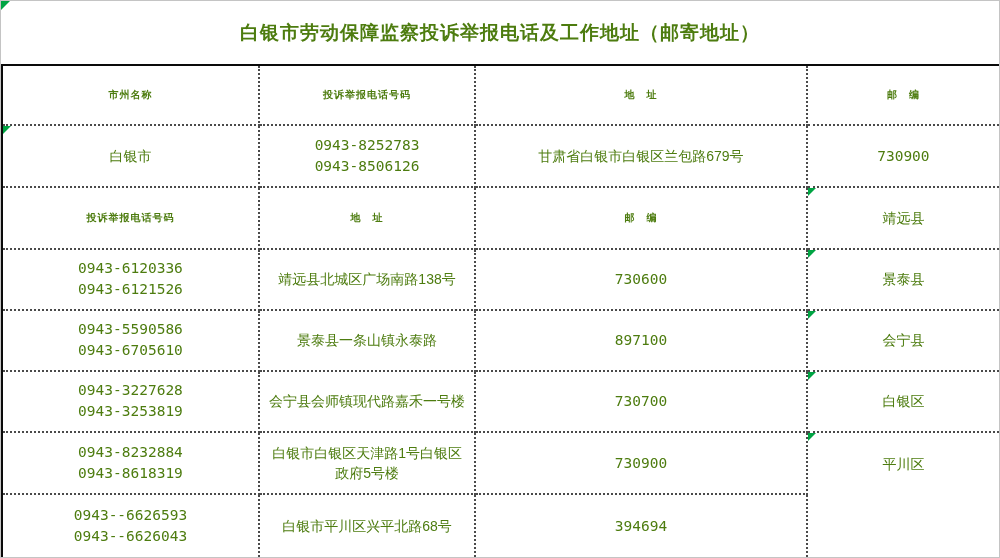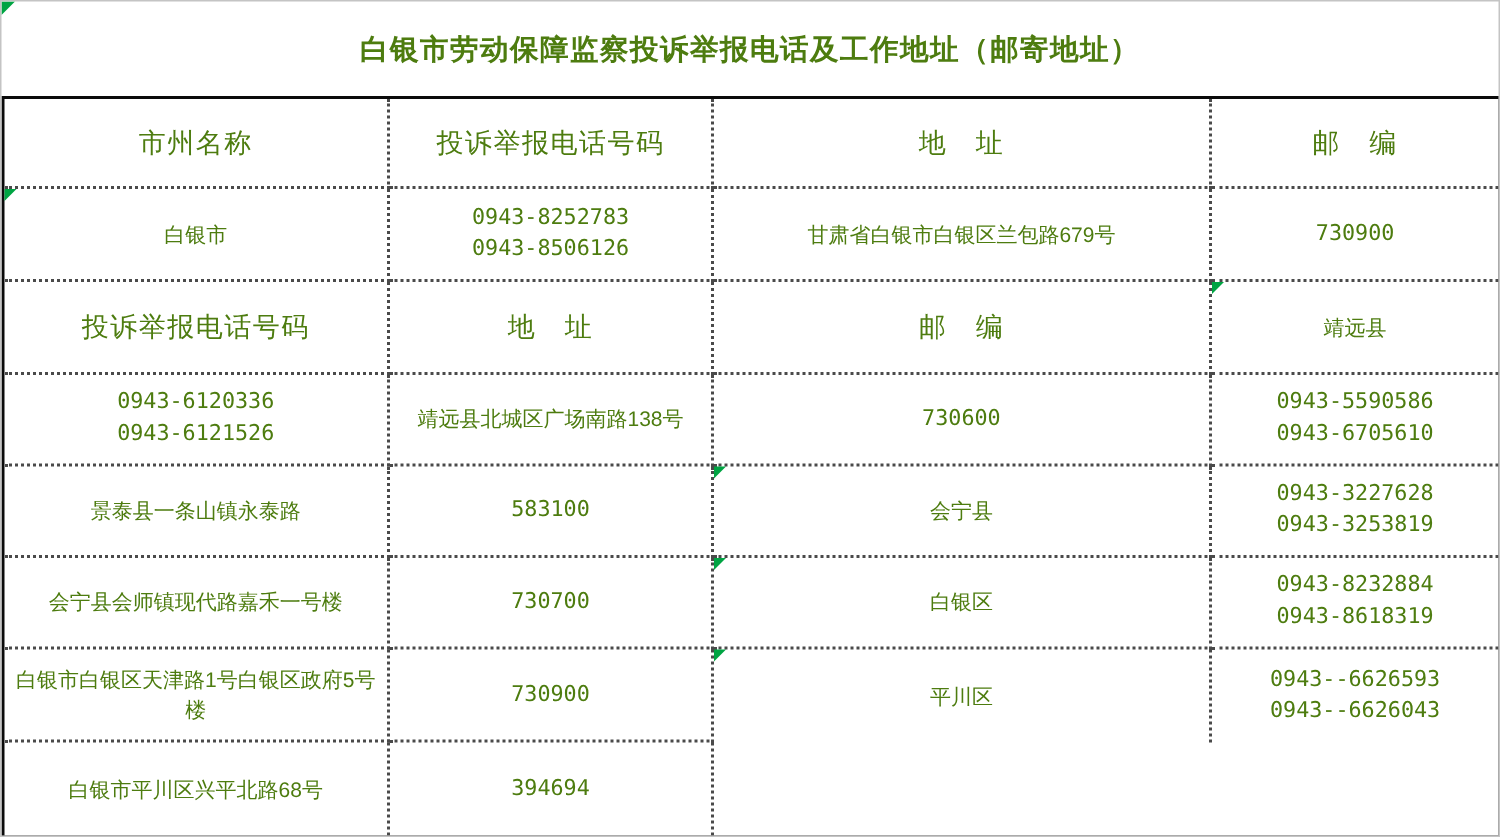--- a/index.html
+++ b/index.html
@@ -23,21 +23,21 @@
     grid-template-rows:60fr 63fr 62fr 62fr 61fr 62fr 62fr 63fr;
   }
   .cell{
     position:relative;display:flex;flex-direction:column;
     align-items:center;justify-content:center;text-align:center;
     border-right:2px dotted #4a4a4a;border-bottom:2px dotted #4a4a4a;
     font-size:14px;line-height:20px;padding:2px 6px;box-sizing:border-box;
   }
   .cell:nth-child(4n){border-right:none}
   .cell:nth-last-child(-n+4){border-bottom:none}
-  .head{font-weight:normal;font-size:18px;letter-spacing:1px}
+  .head{font-weight:bold;font-size:10px;letter-spacing:1px}
   .num{font-family:"DejaVu Sans Mono","Liberation Mono",monospace;font-size:14.5px;letter-spacing:0}
   .phone span{display:block;line-height:21px}
   .tri{
     position:absolute;top:0;left:0;width:0;height:0;
     border-top:8px solid #00a443;border-right:8px solid transparent;
   }
   .corner-tri{position:absolute;top:0;left:0;z-index:5;width:0;height:0;
     border-top:9px solid #00a443;border-right:9px solid transparent;}
 </style>
 </head>
@@ -76,26 +76,30 @@
       <span class="tri"></span>
       <span>靖远县</span>
     </div>
     <div class="cell num phone">
       <span>0943-6120336</span>
       <span>0943-6121526</span>
     </div>
     <div class="cell">靖远县北城区广场南路138号</div>
     <div class="cell num">730600</div>
 
+    <div class="cell">
+      <span class="tri"></span>
+      <span>景泰县</span>
+    </div>
     <div class="cell num phone">
       <span>0943-5590586</span>
       <span>0943-6705610</span>
     </div>
     <div class="cell">景泰县一条山镇永泰路</div>
-    <div class="cell num">583100</div>
+    <div class="cell num">897100</div>
 
     <div class="cell">
       <span class="tri"></span>
       <span>会宁县</span>
     </div>
     <div class="cell num phone">
       <span>0943-3227628</span>
       <span>0943-3253819</span>
     </div>
     <div class="cell">会宁县会师镇现代路嘉禾一号楼</div>

